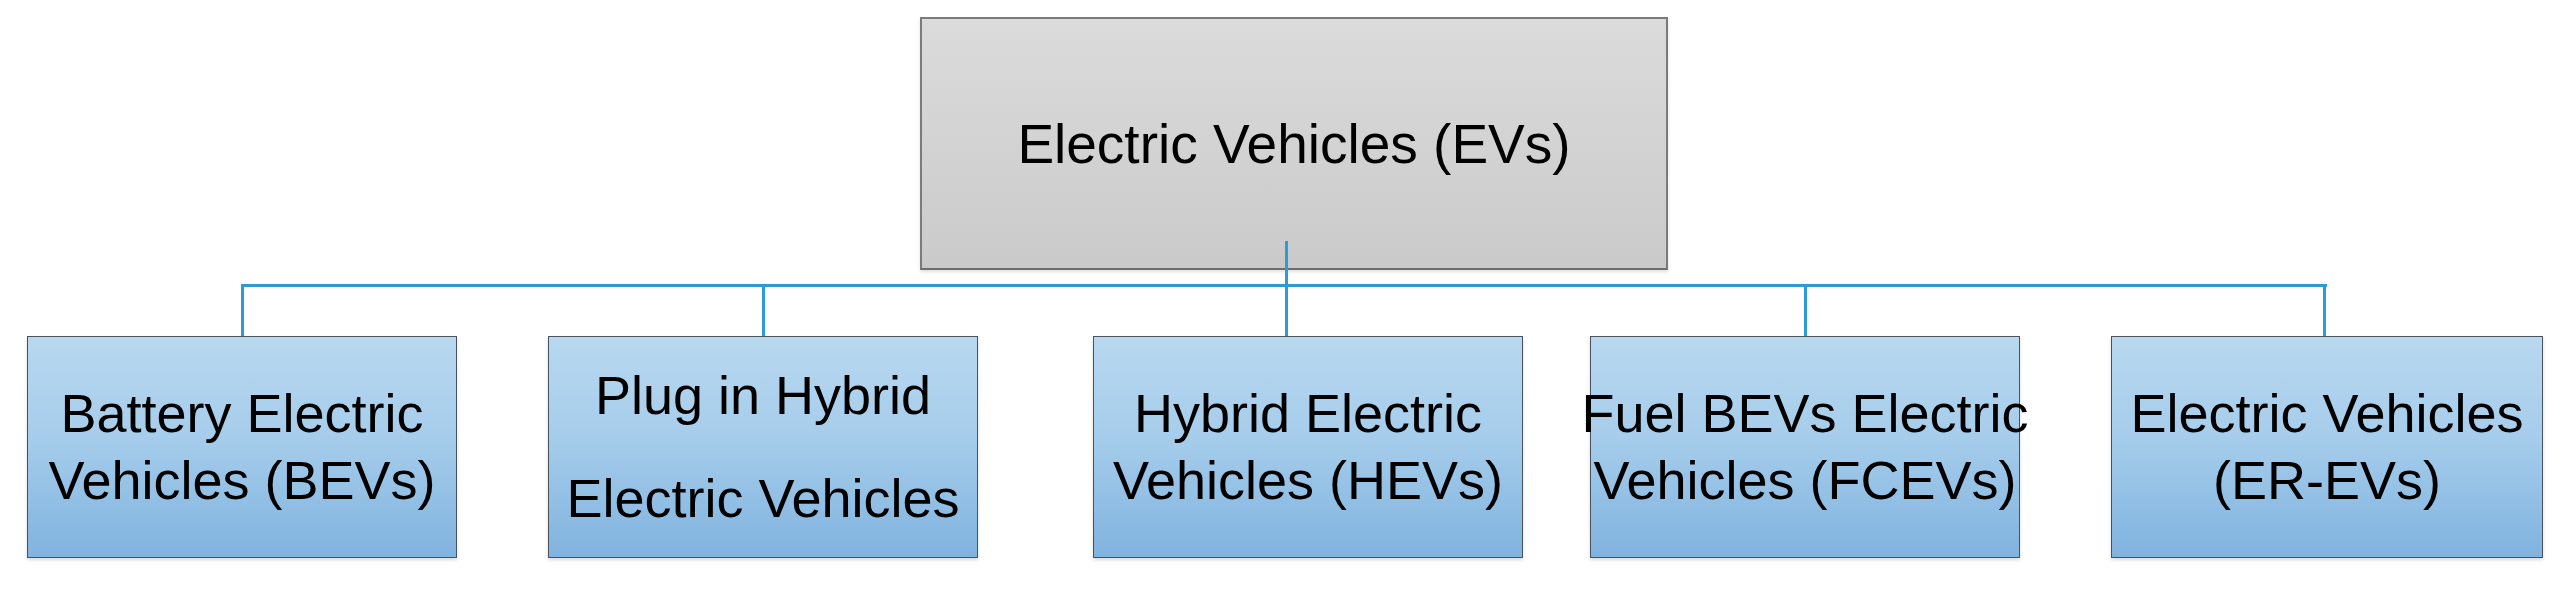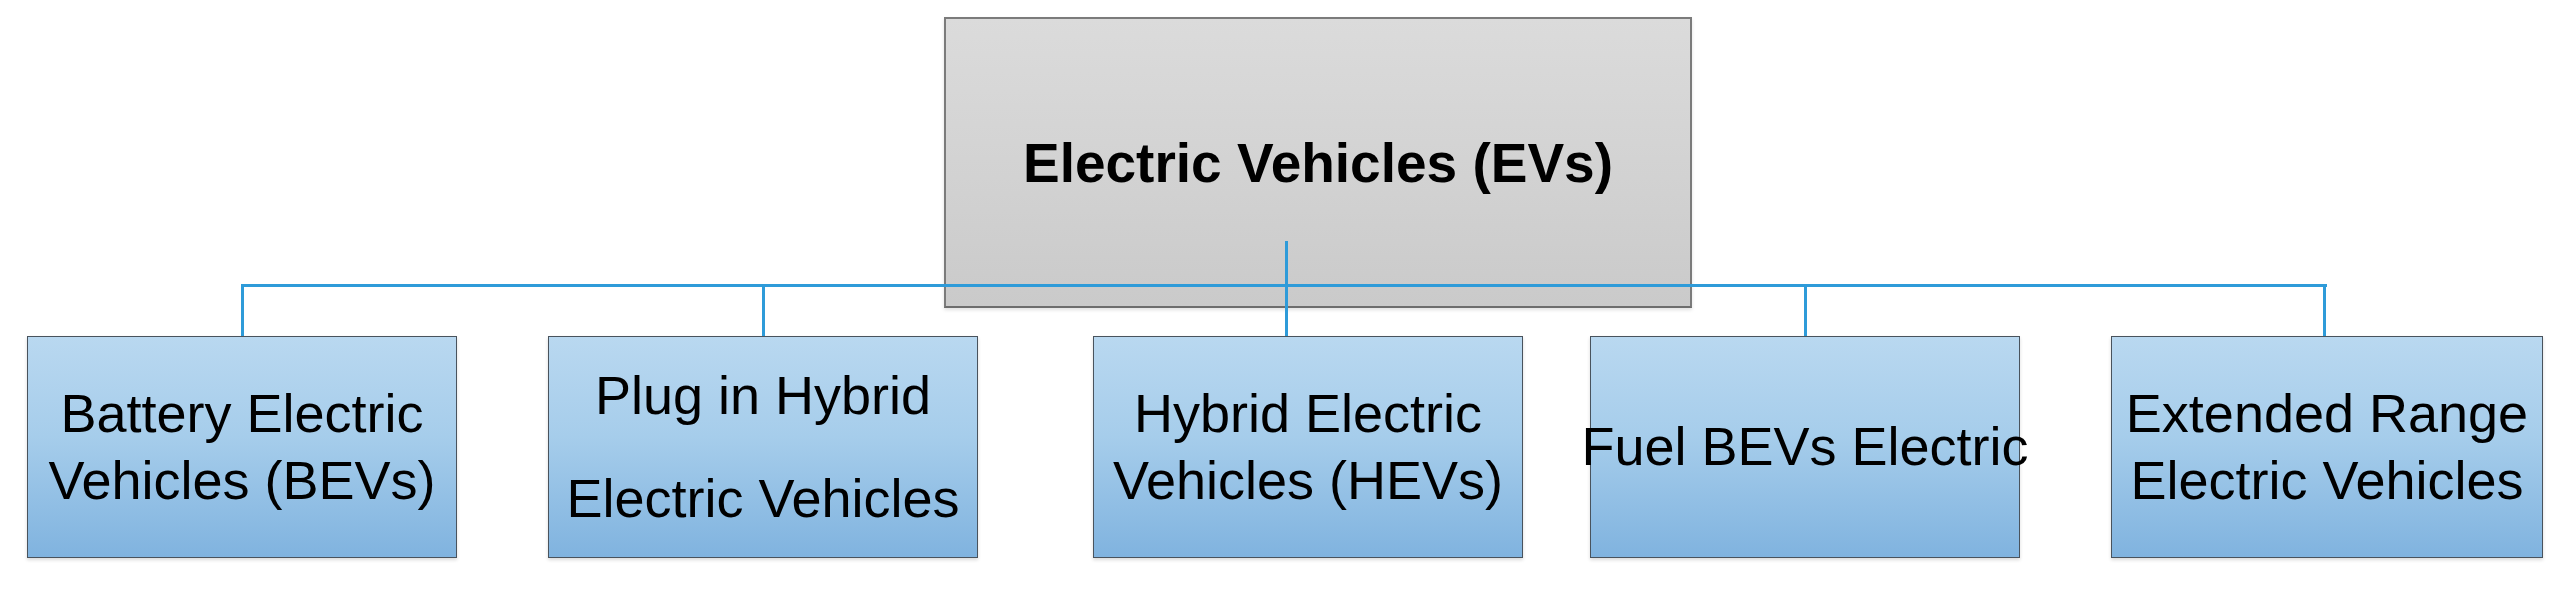--- a/index.html
+++ b/index.html
@@ -23,34 +23,33 @@
     flex-direction: column;
     justify-content: center;
     align-items: center;
     text-align: center;
   }
   .node .line {
     display: block;
     white-space: nowrap;
   }
   .node-root {
-    left: 944px;
+    left: 920px;
     top: 17px;
     width: 748px;
-    height: 291px;
+    height: 253px;
     background: linear-gradient(180deg,
       var(--root-fill-top, #dbdbdb) 0%,
       var(--root-fill-mid, #d2d2d2) 55%,
       var(--root-fill-bottom, #cacaca) 100%);
     border: 2px solid var(--root-border, #7b7b7b);
     border-bottom-color: var(--root-border-bottom, #6d6d6d);
     box-shadow: 0 2px 3.4px rgba(0,0,0,0.12);
     font-size: 55px;
     line-height: 1.2;
-    font-weight: bold;
   }
   .node-child {
     top: 336px;
     width: 430px;
     height: 222px;
     background: linear-gradient(180deg,
       var(--child-fill-top, #b9d8f0) 0%,
       var(--child-fill-mid, #a6cdeb) 45%,
       var(--child-fill-bottom, #80b3df) 100%);
     border: 1.3px solid var(--child-border, #49535d);
@@ -117,22 +116,23 @@
   </div>
 
   <div class="node node-child child-3">
     <span class="line">Hybrid Electric</span>
     <span class="line">Vehicles (HEVs)</span>
     <span class="line"></span>
   </div>
 
   <div class="node node-child child-4">
     <span class="line">Fuel BEVs Electric</span>
+    <span class="line">Vehicles (FCEVs)</span>
     <span class="line"></span>
   </div>
 
   <div class="node node-child child-5">
-    <span class="line">Extended Range</span>
     <span class="line">Electric Vehicles</span>
+    <span class="line">(ER-EVs)</span>
   </div>
 
 </div>
 
 
 </body></html>

